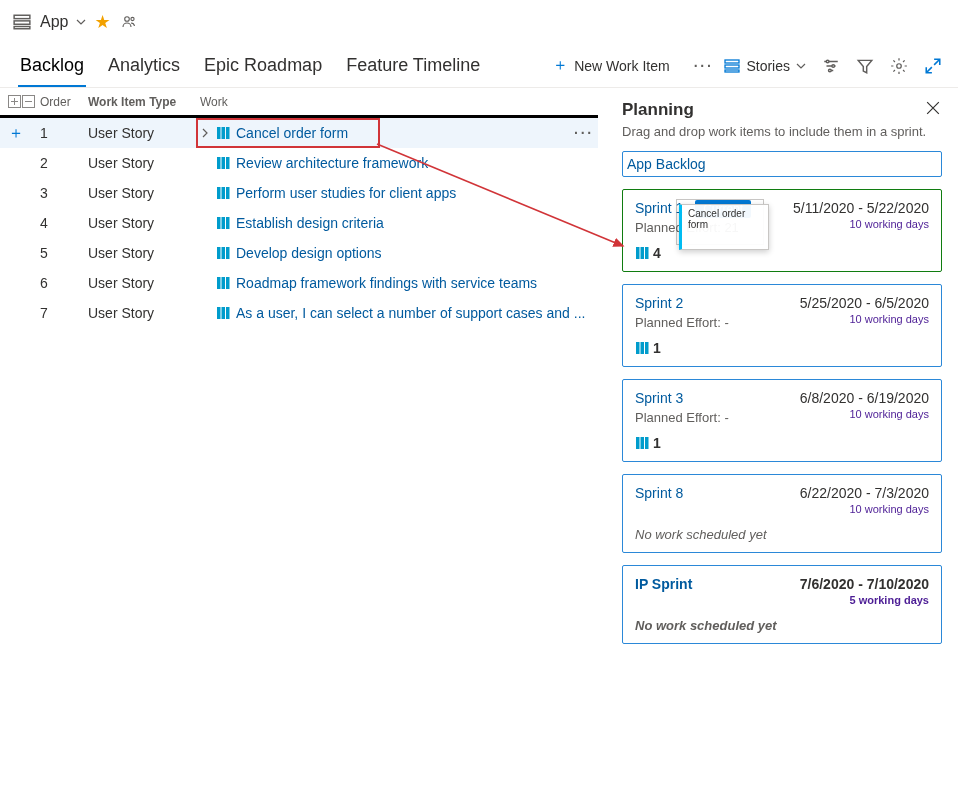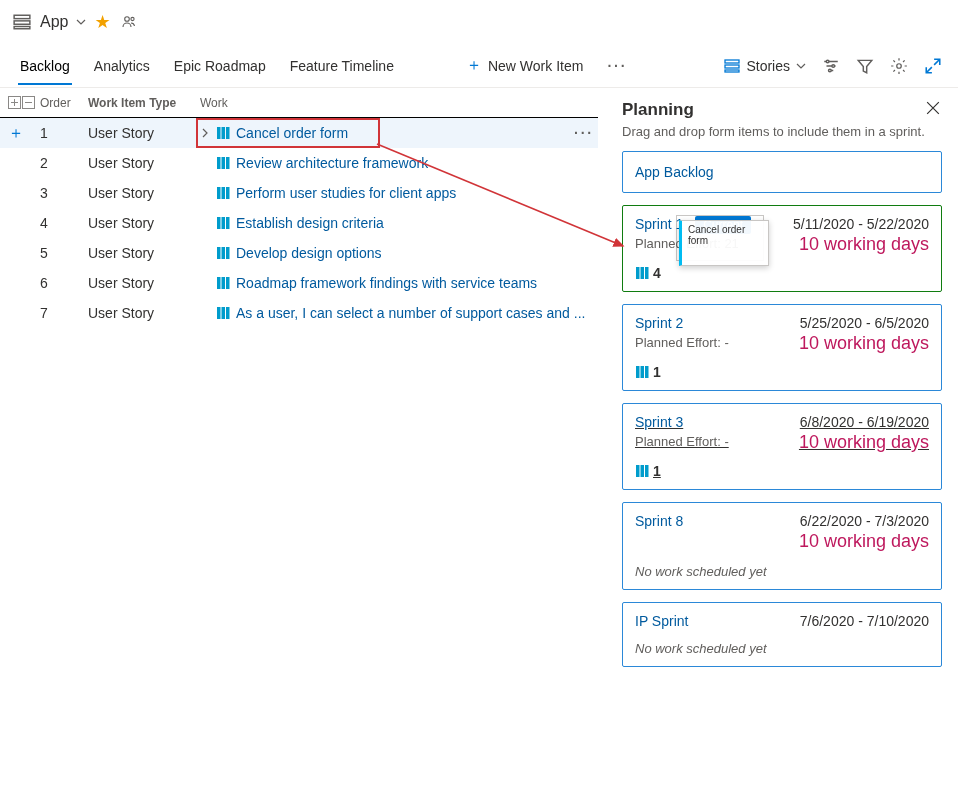--- a/index.html
+++ b/index.html
@@ -30,21 +30,21 @@
   
   .tab-bar {
     display:flex;
     align-items:center;
     height: 44px;
     border-bottom: 1px solid #edebe9;
     padding: 0 8px;
   }
   .tab {
     padding: 10px 12px;
-    font-size: 14px;
+    font-size: 18px;
     color: #323130;
     cursor: pointer;
     position: relative;
   }
   .tab.active { color:#000; font-weight:400; }
   .tab.active::after {
     content:"";
     position:absolute;
     left:10px; right:10px; bottom:-1px;
     height:2px;
@@ -83,21 +83,21 @@
     position:relative;
   }
 
   
   .grid-header {
     display:flex;
     align-items:center;
     height:30px;
     font-size:12px;
     color:#605e5c;
-    border-bottom: 1px solid #000000;
+    border-bottom: 3px solid #000000;
     padding: 0 0 0 8px;
   }
   .col-expand { width:32px; display:flex; align-items:center; gap:1px; }
   .exp-box { width:13px; height:13px; border:1px solid #8a8886; position:relative;}
   .exp-box::before, .exp-box::after { content:""; position:absolute; background:#8a8886;}
   .exp-box.plus::before { left:2px; right:2px; top:5px; height:1px;}
   .exp-box.plus::after  { top:2px; bottom:2px; left:5px; width:1px;}
   .exp-box.minus::before{ left:2px; right:2px; top:5px; height:1px;}
   .col-order { width:48px; }
   .col-type  { width:112px;font-weight:bold; }
@@ -134,21 +134,21 @@
     padding: 10px 12px;
     margin-bottom: 12px;
     position:relative;
   }
   .sprint-card.current { border-color:#107c10; border-width:1.5px;}
   .sc-top { display:flex; justify-content:space-between; align-items:flex-start;}
   .sc-name { color:#005a9e; font-size:14px;}
   .sc-dates{ color:#323130; font-size:14px;}
   .sc-effort { color:#605e5c; font-size:13px; margin-top:2px;}
   .sc-sub { display:flex; justify-content:space-between; margin-top:2px;}
-  .sc-days{ color:#be185d; font-size:18px;}
+  .sc-days{ color:#4c1d95; font-size:11px;}
   .sc-count { display:flex; align-items:center; gap:4px; margin-top:10px; font-weight:600;}
   .sc-empty { color:#605e5c; font-style:italic; font-size:13px; margin-top:12px;}
 
   .badge-current {
     background:#0078d4;
     color:#fff;
     font-size:12px;
     border-radius:2px;
     padding:2px 8px;
     margin-left:8px;
@@ -387,23 +387,23 @@
 
   <div class="panel-area">
     <div class="panel-title">
       <span>Planning</span>
       <span class="panel-close">
         <svg viewBox="0 0 12 12" width="14" height="14">
             <path d="M1 1l10 10M11 1L1 11" stroke="#323130" stroke-width="1"></path>
           </svg>
       </span>
     </div>
-    <div class="panel-sub">Drag and drop form items to include them in a sprint.</div>
-
-    <div class="sprint-card" style="padding:12px;">
+    <div class="panel-sub">Drag and drop work items to include them in a sprint.</div>
+
+    <div class="sprint-card" style="padding:4px;">
       <span class="sc-name">App Backlog</span>
     </div>
 
     <div id="sprints-container">
         <div class="sprint-card current" style="position: relative;">
           <div class="sc-top">
      <span>
        <span class="sc-name">Sprint 1</span>
        <span class="badge-current">Current</span>
      </span>
@@ -437,21 +437,21 @@
     </div>
           <div class="sc-count">
             <svg class="wit-icon" viewBox="0 0 14 14">
               <rect x="1" y="1" width="3.5" height="12" fill="#009ccc"></rect>
               <rect x="5.5" y="1" width="3.5" height="12" fill="#009ccc"></rect>
               <rect x="10" y="1" width="3.5" height="12" fill="#009ccc"></rect>
             </svg>
             <span>1</span>
           </div>
         </div>
-        <div class="sprint-card" style="position: relative; text-decoration: underline;">
+        <div class="sprint-card" style="position: relative;">
           <div class="sc-top">
      <span>
        <span class="sc-name">Sprint 3</span>
        
      </span>
      <span class="sc-dates">6/8/2020 - 6/19/2020</span>
    </div>
           <div class="sc-sub">
       <span class="sc-effort">Planned Effort: -</span>
       <span class="sc-days">10 working days</span>
@@ -472,28 +472,32 @@
        
      </span>
      <span class="sc-dates">6/22/2020 - 7/3/2020</span>
    </div>
           <div class="sc-sub">
       <span class="sc-effort"></span>
       <span class="sc-days">10 working days</span>
     </div>
           <div class="sc-empty">No work scheduled yet</div>
         </div>
-        <div class="sprint-card" style="position: relative;">
+        <div class="sprint-card" style="position: relative; font-weight: bold;">
           <div class="sc-top">
      <span>
        <span class="sc-name">IP Sprint</span>
        
      </span>
      <span class="sc-dates">7/6/2020 - 7/10/2020</span>
    </div>
+          <div class="sc-sub">
+      <span class="sc-effort"></span>
+      <span class="sc-days">5 working days</span>
+    </div>
           <div class="sc-empty">No work scheduled yet</div>
         </div>
       </div>
   </div>
 </div>
 
 <svg class="arrow-svg" width="430" height="140">
   <defs>
     <marker id="arrowhead" markerWidth="8" markerHeight="8" refX="6" refY="3" orient="auto">
       <polygon points="0 0, 7 3, 0 6" fill="#d13438"></polygon>

